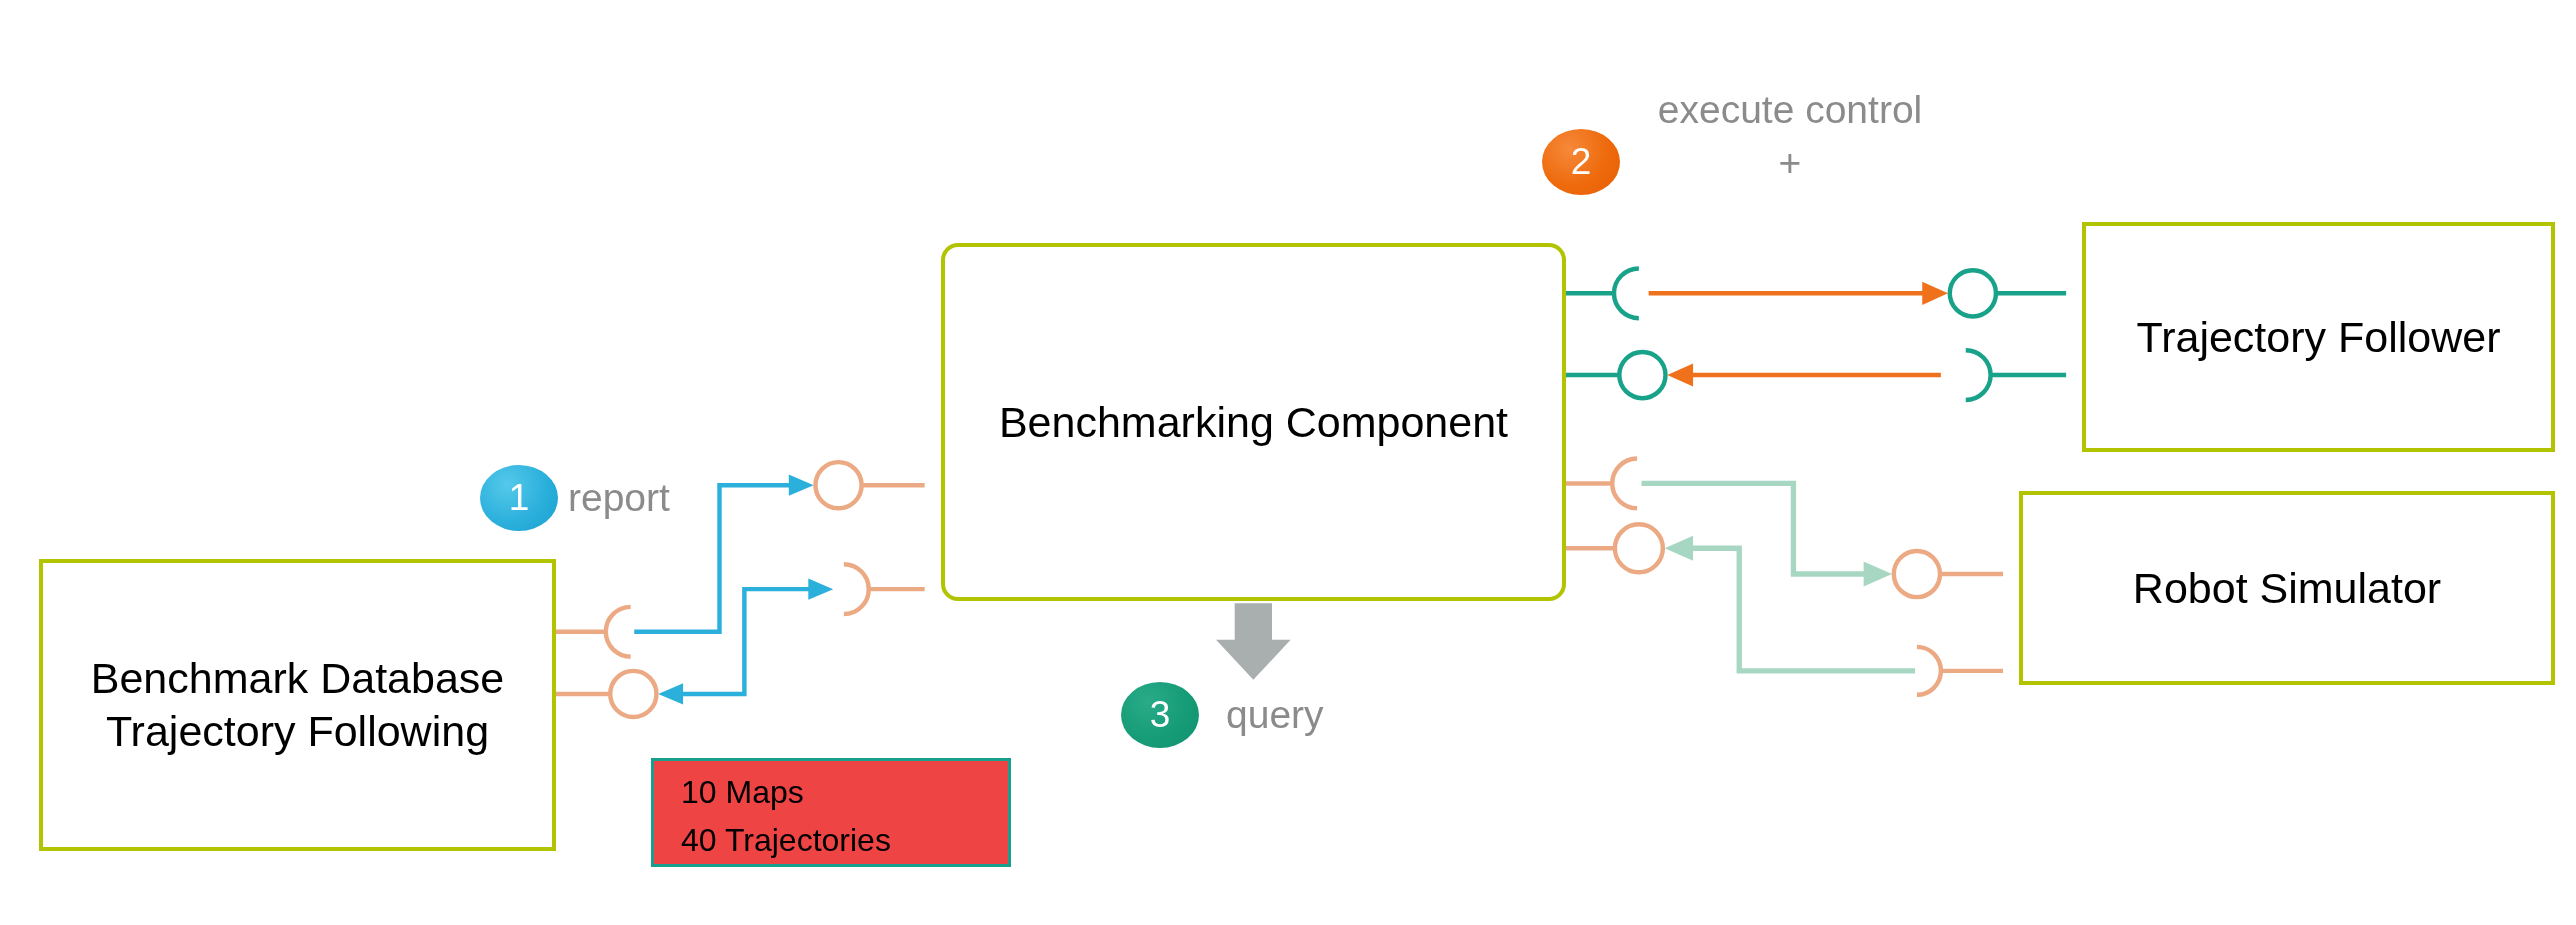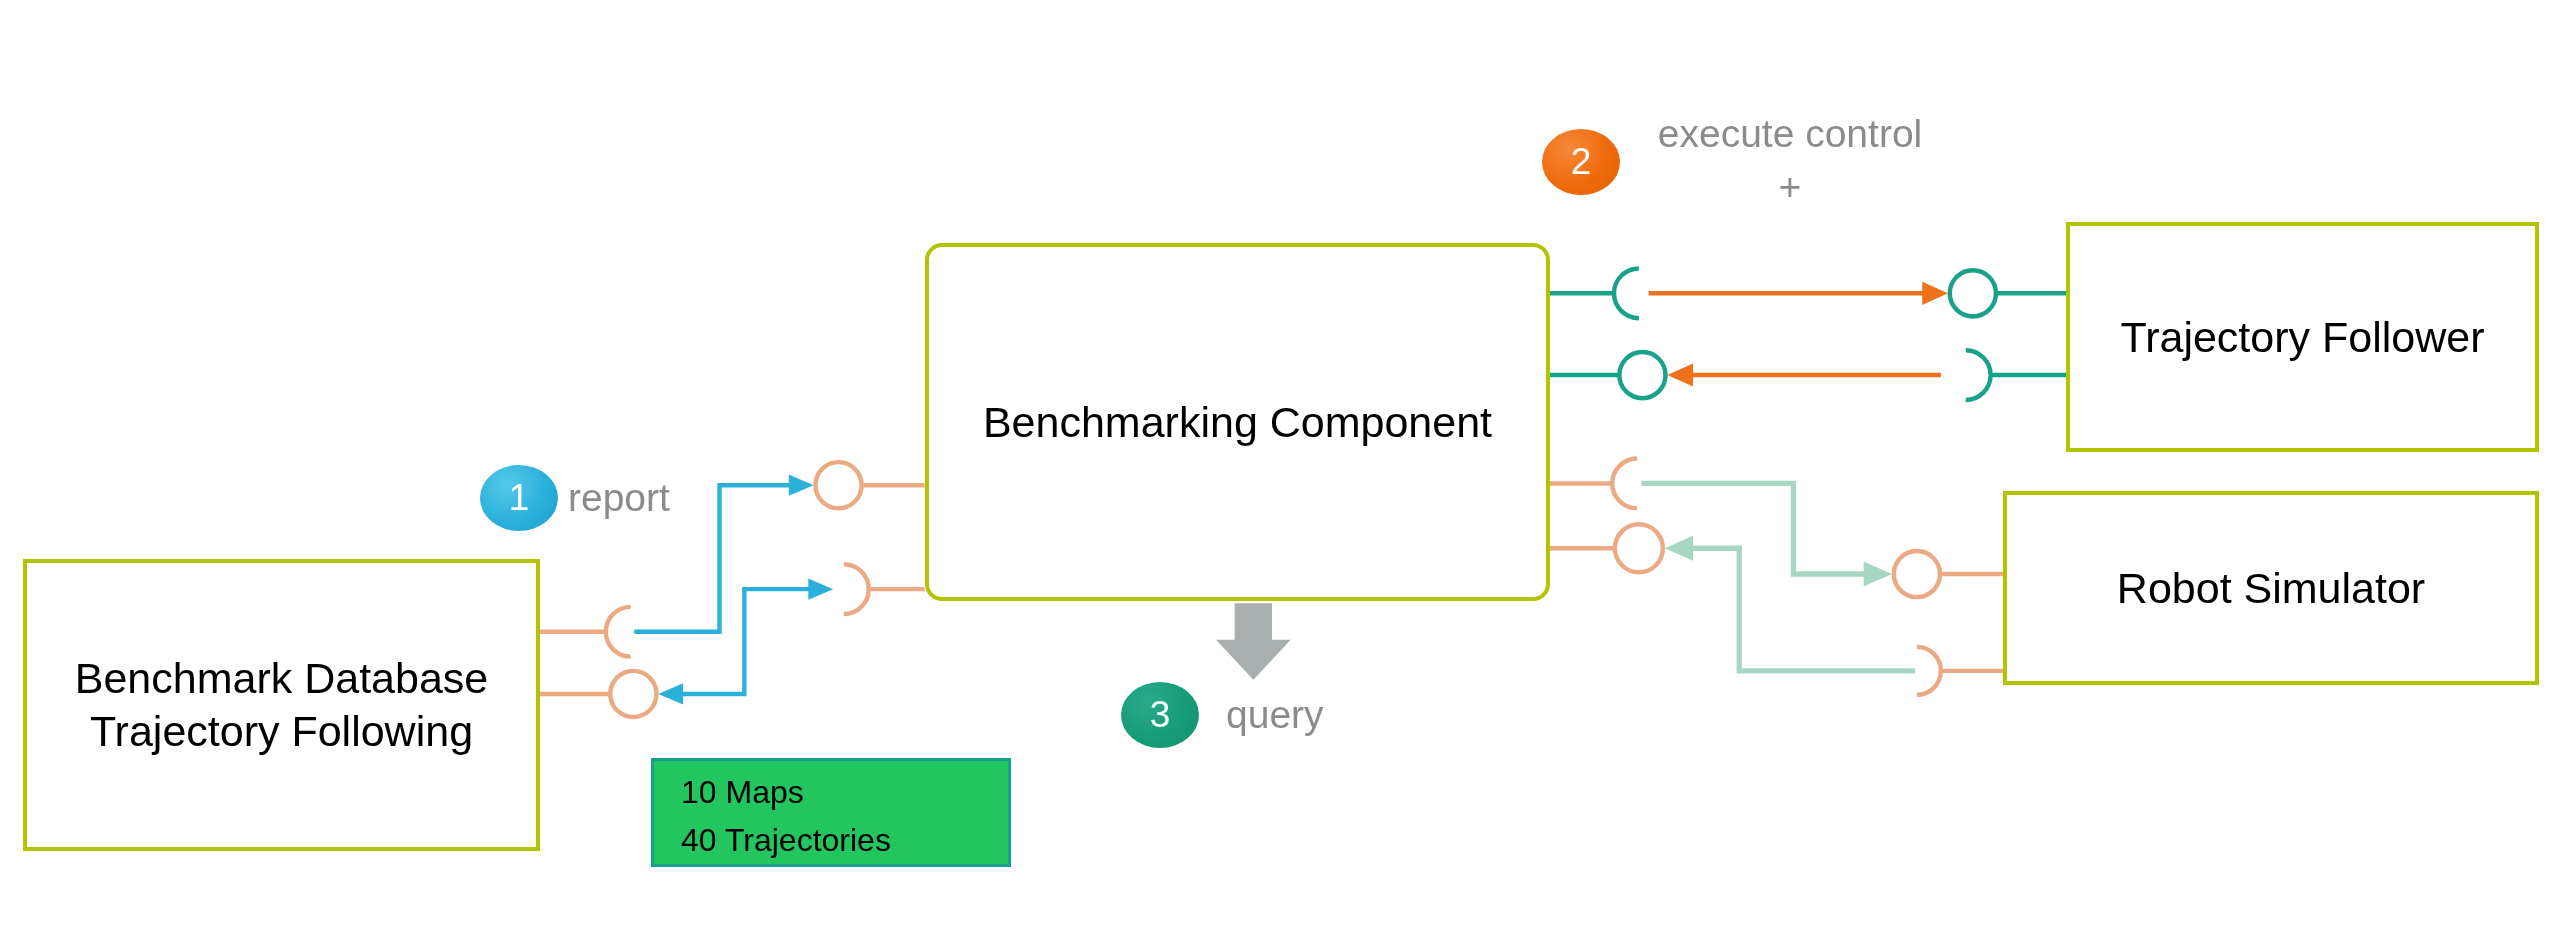--- a/index.html
+++ b/index.html
@@ -4,40 +4,40 @@
 <style>
   html,body{margin:0;padding:0;background:#ffffff;}
   .canvas{
     position:relative;width:2576px;height:926px;background:#ffffff;
     font-family:"Liberation Sans",sans-serif;overflow:hidden;
   }
   .wires{position:absolute;left:0;top:0;z-index:1;}
   .node{
     position:absolute;background:#ffffff;border:4.4px solid #b2c300;box-sizing:border-box;
     display:flex;flex-direction:column;align-items:center;justify-content:center;
-    text-align:center;color:#000000;font-size:43px;line-height:53px;z-index:2;
+    text-align:center;color:#000000;font-size:43px;line-height:53px;z-index:2;margin-left:16px;
   }
   .note-box{
-    position:absolute;background:#22c55e;border:3.6px solid #17a08e;box-sizing:border-box;
+    position:absolute;background:#ef4444;border:3.6px solid #17a08e;box-sizing:border-box;
     color:#000000;font-size:32px;line-height:48px;text-align:left;
     padding:7px 0 8px 27px;z-index:2;
   }
   .step-circle{
     position:absolute;width:78px;height:66px;border-radius:50%;
     display:flex;align-items:center;justify-content:center;
     color:#ffffff;font-size:37px;z-index:3;
   }
   .step-1{background:radial-gradient(circle at 35% 30%, #55c9ea 0%, #2bb0dc 55%, #1b9fcd 100%);}
   .step-2{background:radial-gradient(circle at 35% 30%, #f6893a 0%, #ee6a0c 55%, #e55f03 100%);}
   .step-3{background:radial-gradient(circle at 35% 30%, #2aab89 0%, #169c77 55%, #0f926d 100%);}
   .step-label{
     position:absolute;color:#8b8b8b;font-size:39px;line-height:48px;
     white-space:nowrap;z-index:3;
   }
-  .step2-label{text-align:center;line-height:53px;white-space:normal;width:444px;margin-top:24px;}
+  .step2-label{text-align:center;line-height:53px;white-space:normal;width:444px;}
 </style>
 </head>
 <body>
 
 <div class="canvas">
 
   <svg class="wires" width="2576" height="926" viewBox="0 0 2900 1042">
 
     <g>
       <path d="M1745 330 H1817" stroke="#18a28a" stroke-width="5" fill="none"></path>

